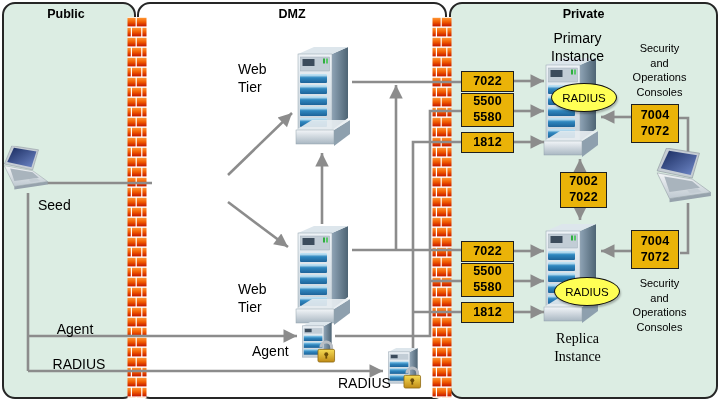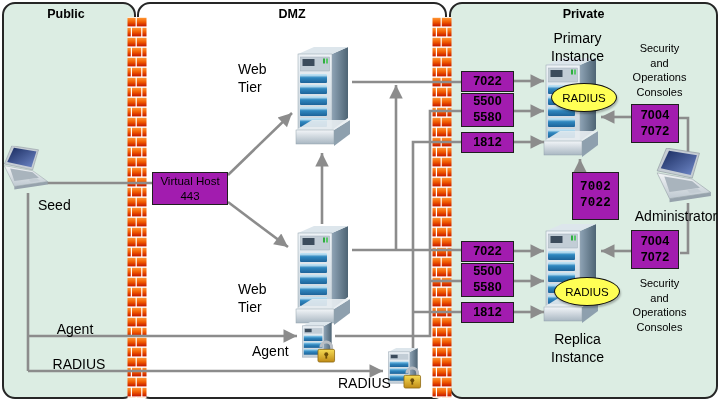--- a/index.html
+++ b/index.html
@@ -8,21 +8,21 @@
   .zone{position:absolute;border:2px solid #262626;border-radius:13px;box-sizing:border-box;}
   .zone.green{background:#dcede3;}
   .zone.white{background:#ffffff;}
   .zone-title{position:absolute;font-size:12.5px;font-weight:bold;text-align:center;}
   .fw{position:absolute;}
   .wires{position:absolute;left:0;top:0;}
   .lbl{position:absolute;font-size:14px;line-height:1.3;white-space:pre-line;}
   .ctr{text-align:center;}
   .rgt{text-align:left;}
   .note{font-size:11px;line-height:1.34;}
-  .box{position:absolute;background:#a21caf;border:1.6px solid #1f1f1f;box-sizing:border-box;
+  .box{position:absolute;background:#eab308;border:1.6px solid #1f1f1f;box-sizing:border-box;
        display:flex;align-items:center;justify-content:center;text-align:center;
        white-space:pre-line;line-height:1.25;}
   .portbox{font-size:12.5px;font-weight:600;letter-spacing:.2px;}
   .vhost{font-size:11.5px;}
   .oval{position:absolute;background:#ffff55;border:1.4px solid #111;border-radius:50%;
         display:flex;align-items:center;justify-content:center;font-size:11.5px;
         box-shadow:1px 2px 2px rgba(0,0,0,.25);}
   .icon{position:absolute;}
   .icon svg{display:block;width:100%;height:100%;}
 </style>
@@ -217,54 +217,51 @@
   <div class="icon" style="left:384px;top:347px;width:38px;height:43px;">
       <svg viewBox="0 0 38 44">
         <use href="#sym-minisrv"></use>
       </svg>
     </div>
 
   <div class="lbl" style="left:38px;top:196px;">Seed</div>
   <div class="lbl ctr" style="left:50px;top:320px;width:50px;">Agent</div>
   <div class="lbl ctr" style="left:50px;top:355px;width:58px;">RADIUS</div>
 
-  <div class="box vhost" style="left:152px;top:172px;width:76px;height:33px;">Virtual Host
-443</div>
   <div class="lbl rgt" style="left:238px;top:60px;width:54px;">Web Tier</div>
   <div class="lbl rgt" style="left:238px;top:280px;width:54px;">Web Tier</div>
   <div class="lbl rgt" style="left:252px;top:342px;width:44px;">Agent</div>
   <div class="lbl ctr" style="left:338px;top:374px;width:50px;">RADIUS</div>
 
   <div class="box portbox" style="left:461px;top:71px;width:53px;height:21px;">7022</div>
   <div class="box portbox" style="left:461px;top:93px;width:53px;height:34px;">5500
 5580</div>
   <div class="box portbox" style="left:461px;top:132px;width:53px;height:21px;">1812</div>
 
   <div class="box portbox" style="left:461px;top:241px;width:53px;height:21px;">7022</div>
   <div class="box portbox" style="left:461px;top:263px;width:53px;height:34px;">5500
 5580</div>
   <div class="box portbox" style="left:461px;top:302px;width:53px;height:21px;">1812</div>
 
-  <div class="box portbox" style="left:572px;top:172px;width:47px;height:48px;font-family:Liberation Mono, monospace;">7002
+  <div class="box portbox" style="left:560px;top:172px;width:47px;height:36px;">7002
 7022</div>
   <div class="box portbox" style="left:631px;top:104px;width:48px;height:39px;">7004
 7072</div>
   <div class="box portbox" style="left:631px;top:230px;width:48px;height:39px;">7004
 7072</div>
 
   <div class="lbl ctr" style="left:535px;top:29px;width:85px;">Primary
 Instance</div>
-  <div class="lbl ctr" style="left:535px;top:330px;width:85px;">Replica
+  <div class="lbl ctr" style="left:535px;top:330px;width:85px;font-family:Liberation Serif, serif;">Replica
 Instance</div>
   <div class="lbl note ctr" style="left:617px;top:41px;width:85px;">Security
 and
 Operations
 Consoles</div>
   <div class="lbl note ctr" style="left:617px;top:276px;width:85px;">Security
 and
 Operations
 Consoles</div>
-  <div class="lbl ctr" style="left:632px;top:207px;width:88px;">Administrator</div>
 
   <div class="oval" style="left:551px;top:83px;width:64px;height:27px;">RADIUS</div>
   <div class="oval" style="left:554px;top:277px;width:64px;height:27px;">RADIUS</div>
 
 </div>
 
 </body></html>

